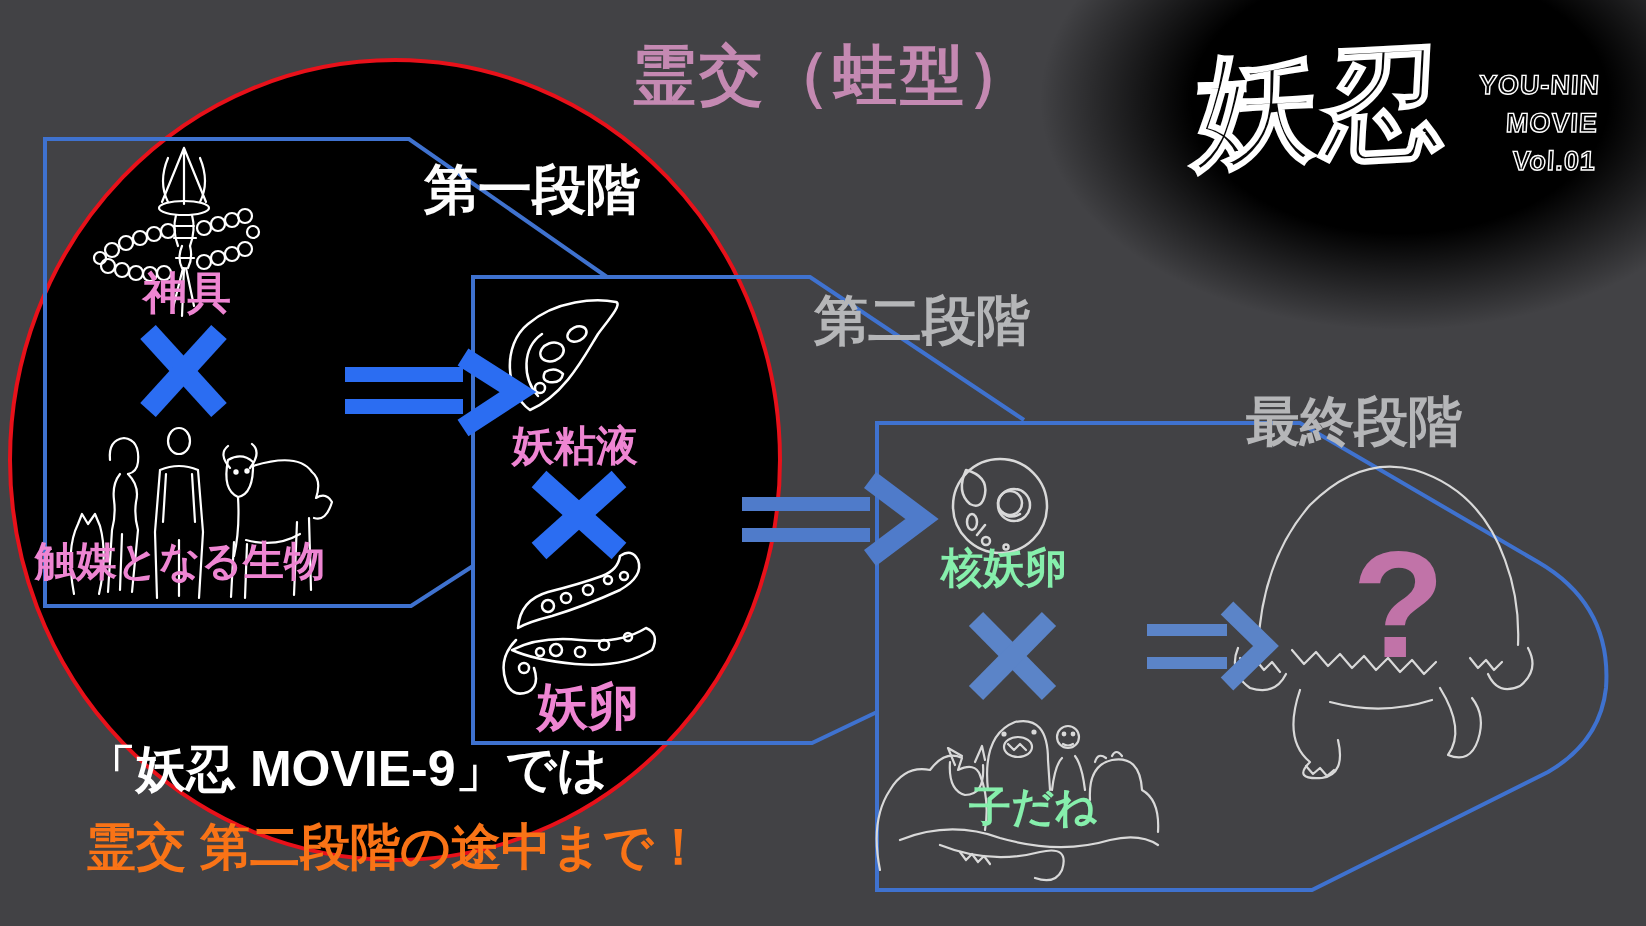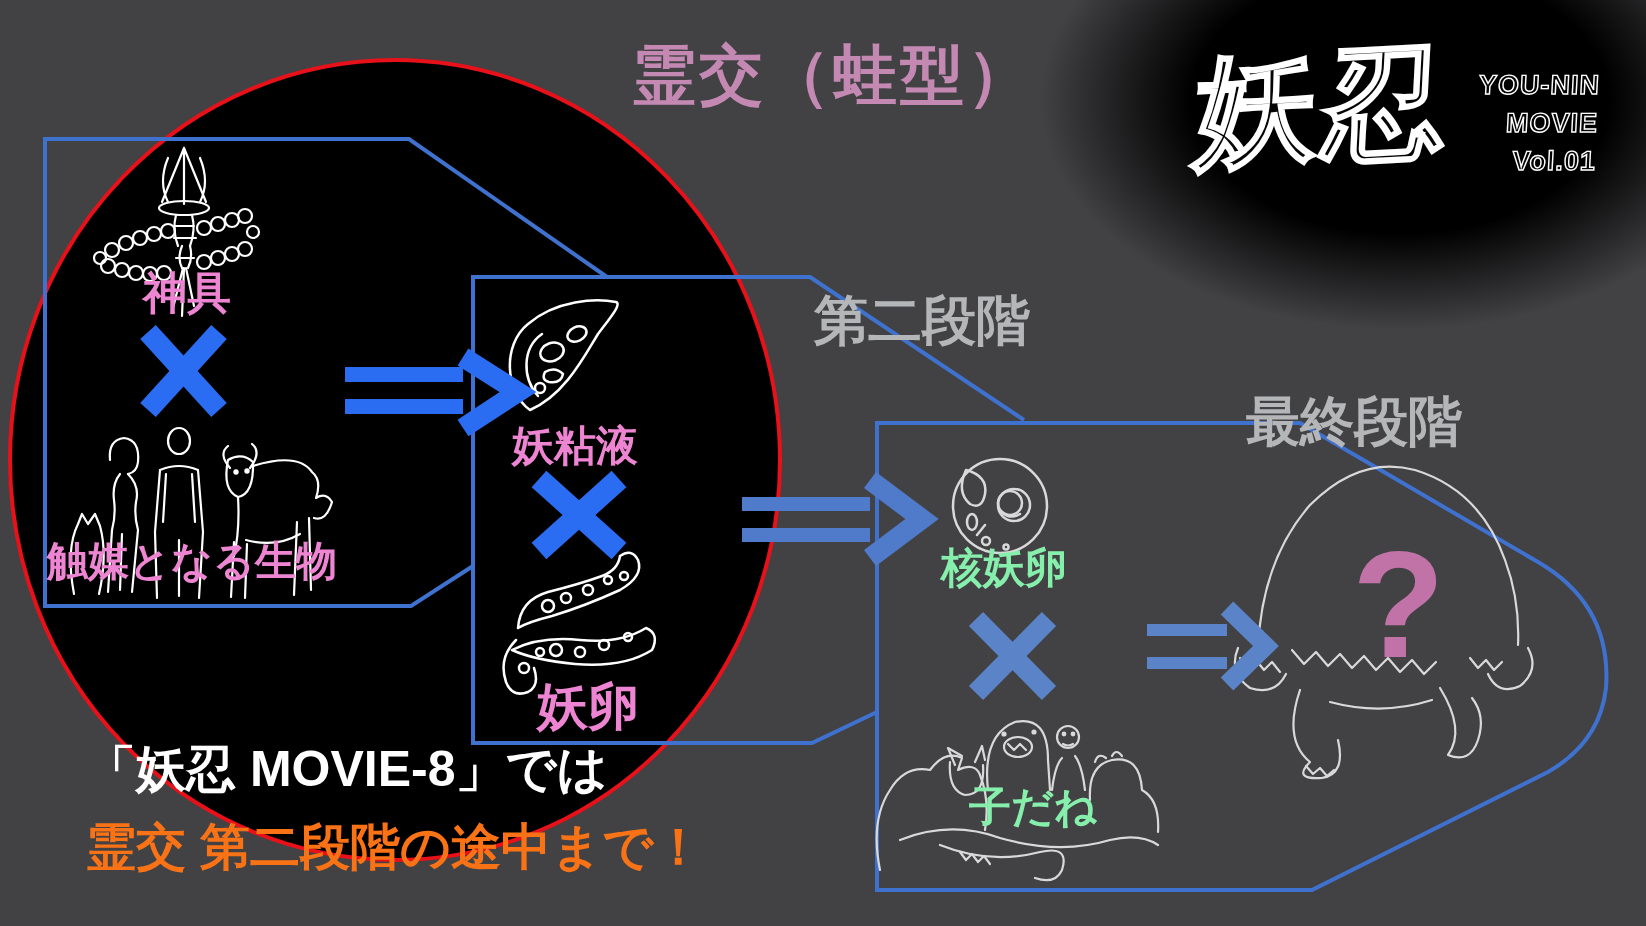--- a/index.html
+++ b/index.html
@@ -16,21 +16,21 @@
     background:radial-gradient(closest-side,#000 58%,rgba(0,0,0,0) 100%);
   }
   #diagram-svg{left:0;top:0;}
   #title{left:632px;top:40px;font-size:64px;letter-spacing:3px;color:#c489b2;}
   #stage-first{left:424px;top:160px;font-size:54px;color:#fdfdfd;}
   #stage-second{left:814px;top:291px;font-size:54px;color:#b5b6b8;}
   #stage-final{left:1246px;top:392px;font-size:54px;color:#b5b6b8;}
   .node-pink{color:#ee85d2;}
   .node-muted{color:#86efac;margin-left:8px;}
   #lbl-ritual{left:143px;top:269px;font-size:44px;text-align:right;}
-  #lbl-catalyst{left:47px;top:539px;font-size:41px;}
+  #lbl-catalyst{left:35px;top:539px;font-size:41px;}
   #lbl-slime{left:512px;top:423px;font-size:42px;text-align:center;}
   #lbl-egg{left:537px;top:679px;font-size:51px;}
   #lbl-core{left:933px;top:545px;font-size:42px;}
   #lbl-seed{left:961px;top:784px;font-size:42px;}
   #lbl-newyokai{left:1347px;top:665px;font-size:44px;}
   #question-mark{left:1352px;top:528px;font-size:152px;font-weight:700;color:#c173a8;line-height:1;}
   #footnote1{left:86px;top:742px;font-size:50px;color:#ffffff;font-weight:700;}
   #footnote2{left:86px;top:820px;font-size:50px;color:#f97316;font-weight:700;}
   #logo-kanji{
     left:1196px;top:26px;font-size:122px;font-weight:700;
@@ -209,27 +209,28 @@
 
   <div id="title" class="abs lbl">霊交（蛙型）</div>
 
   <div id="logo-kanji" class="abs">妖忍</div>
   <div id="logo-lines" class="abs">
     <div>YOU-NIN</div>
     <div>MOVIE</div>
     <div>Vol.01</div>
   </div>
 
+  <div id="stage-first" class="abs lbl">第一段階</div>
   <div id="stage-final" class="abs lbl">最終段階</div>
   <div id="stage-second" class="abs lbl">第二段階</div>
 
   <div id="lbl-ritual" class="abs lbl node-pink">神具</div>
   <div id="lbl-catalyst" class="abs lbl node-pink">触媒となる生物</div>
   <div id="lbl-slime" class="abs lbl node-pink">妖粘液</div>
   <div id="lbl-egg" class="abs lbl node-pink">妖卵</div>
   <div id="lbl-core" class="abs lbl node-muted">核妖卵</div>
   <div id="lbl-seed" class="abs lbl node-muted">子だね</div>
   <div id="question-mark" class="abs">?</div>
 
-  <div id="footnote1" class="abs lbl">「妖忍 MOVIE-8」では</div>
+  <div id="footnote1" class="abs lbl">「妖忍 MOVIE-9」では</div>
   <div id="footnote2" class="abs lbl">霊交 第二段階の途中まで！</div>
 
 </div>
 
 </body></html>

